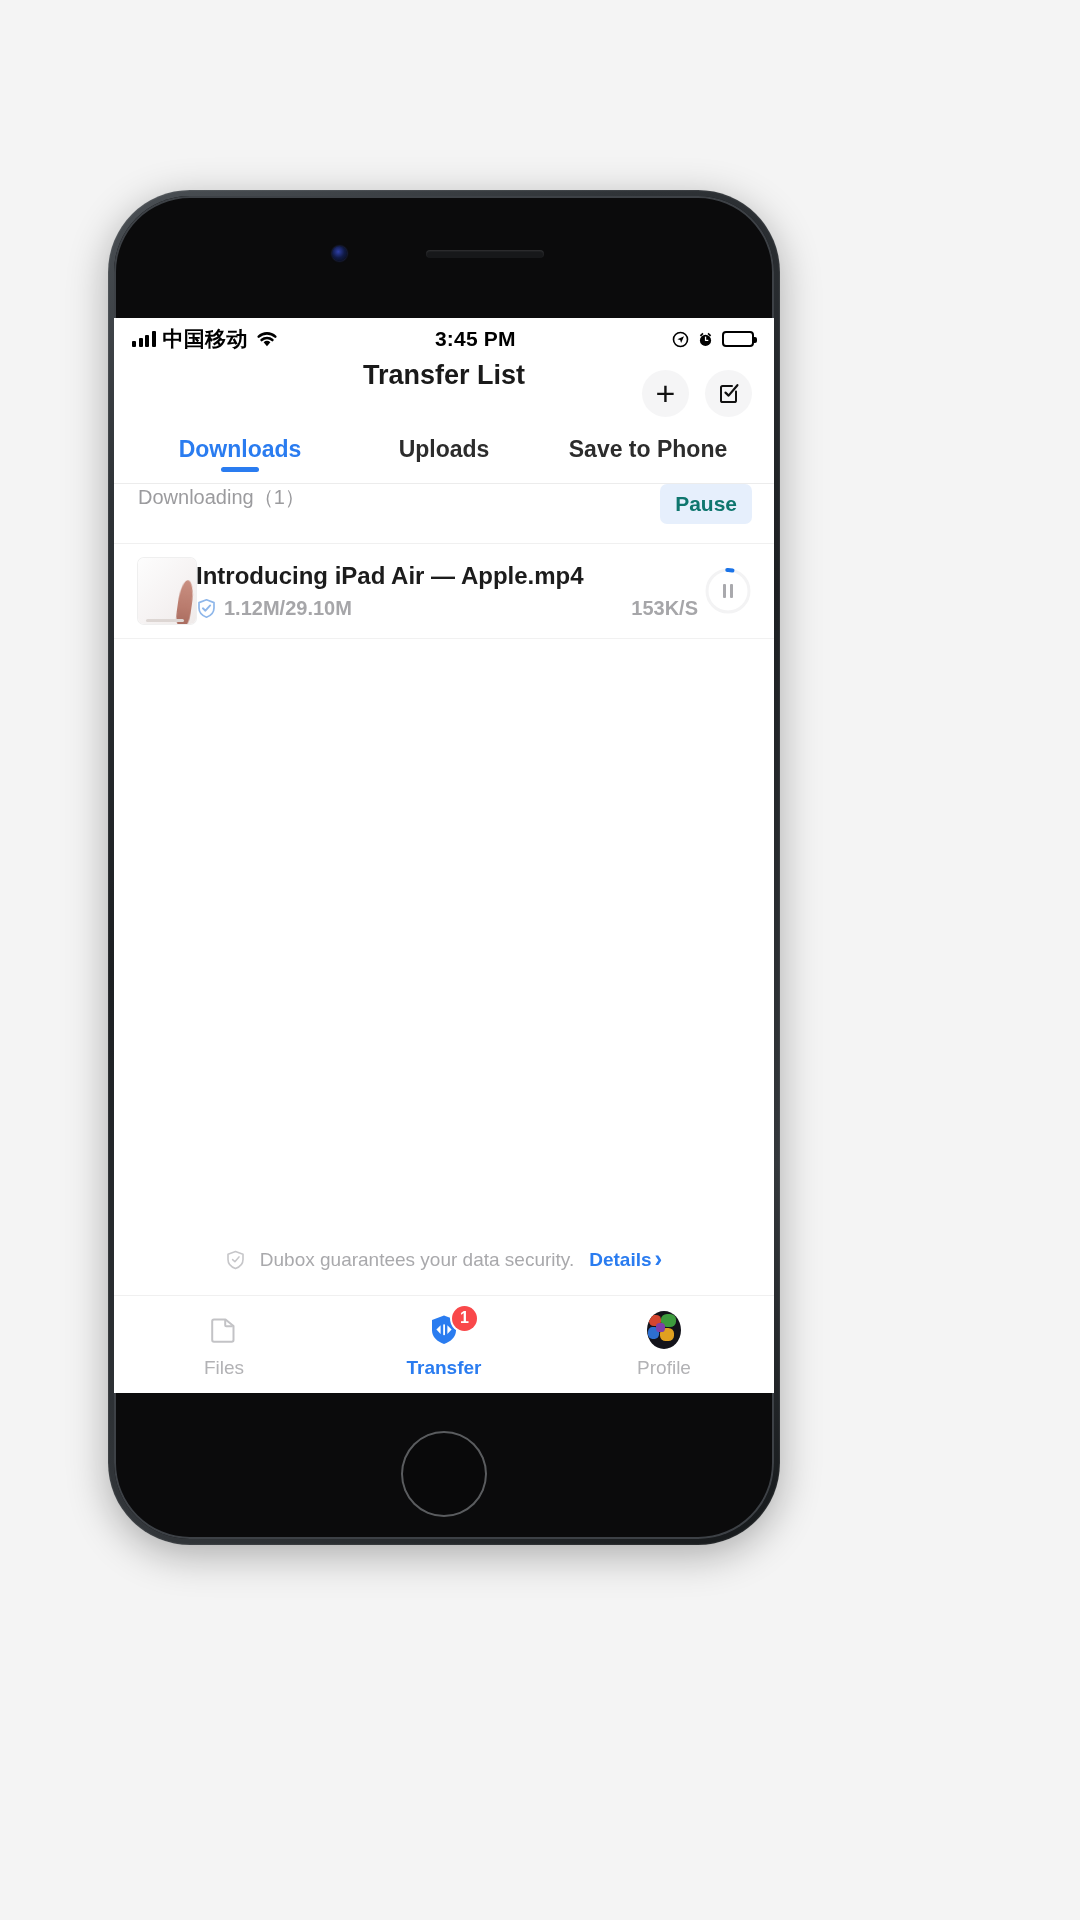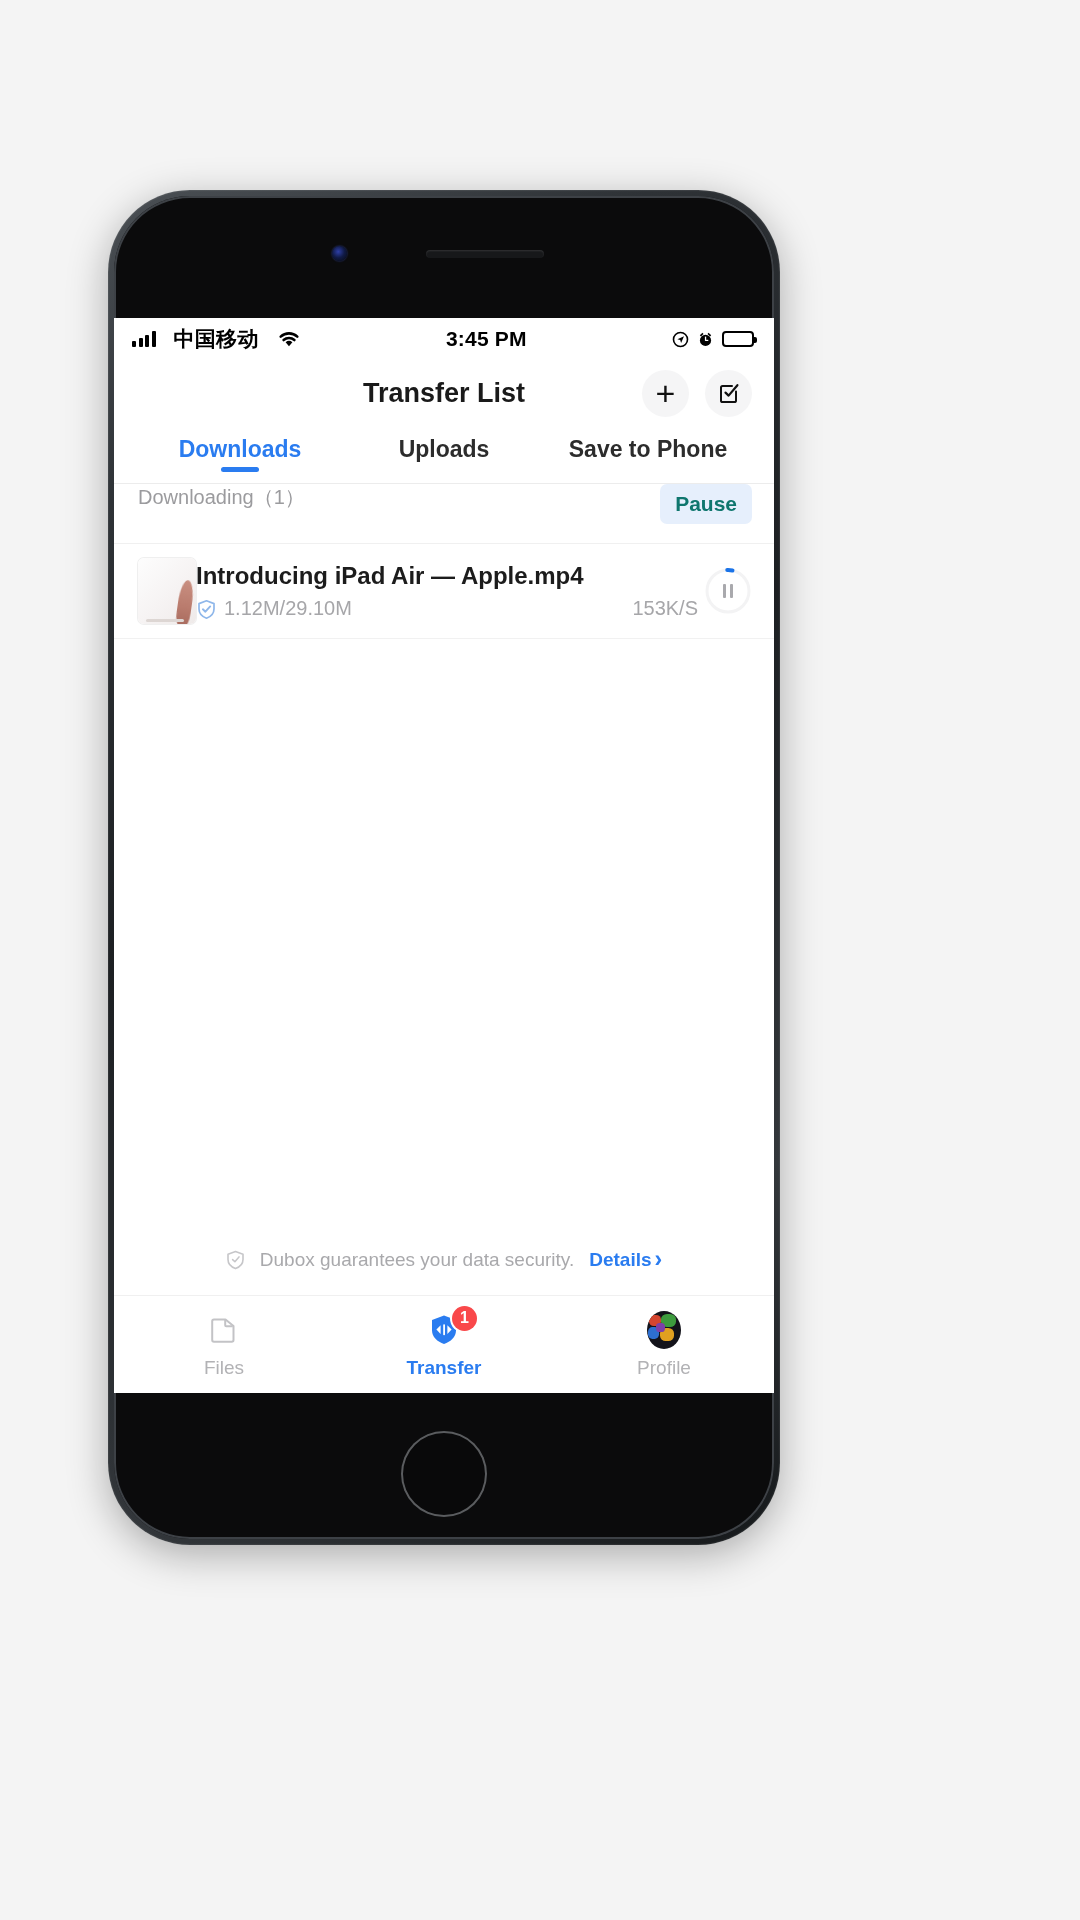--- a/index.html
+++ b/index.html
@@ -72,21 +72,21 @@
     display: flex; flex-direction: column;
   }
 
   
   #status-bar {
     height: 42px; flex: none;
     display: flex; align-items: center;
     padding: 0 20px 0 18px;
     font-size: 21px; font-weight: bold; color: #000;
   }
-  #status-left { display: flex; align-items: center; gap: 18px; }
+  #status-left { display: flex; align-items: center; gap: 7px; }
   #signal-bars { display: flex; align-items: flex-end; gap: 2.5px; height: 16px; }
   #signal-bars i { width: 4px; background: #000; border-radius: 1px; display:block; }
   #signal-bars i:nth-child(1){ height:6px; }
   #signal-bars i:nth-child(2){ height:9px; }
   #signal-bars i:nth-child(3){ height:12px; }
   #signal-bars i:nth-child(4){ height:16px; }
   #carrier-name { font-size: 21px; letter-spacing:.3px; }
   #status-center { flex: 1; text-align: center; font-size: 21px; letter-spacing:.2px; }
   #status-right { display: flex; align-items: center; gap: 8px; }
   #battery-icon {
@@ -95,21 +95,21 @@
   }
   #battery-icon::after {
     content:''; position:absolute; right:-5px; top:4px;
     width:3px; height:6px; background:#000; border-radius:0 2px 2px 0;
   }
   #battery-level { height: 100%; background:#000; border-radius:1.5px; }
 
   
   #app-header {
     height: 66px; flex:none;
-    display: flex; align-items: center;
+    display: flex; 
     padding: 0 22px 0 26px;
     position: relative;
   }
   #header-title {
     position:absolute; left:0; right:0; text-align:center;
     font-size: 27px; font-weight: bold; color:#1a1a1a;
     pointer-events:none;
   }
   #header-actions { margin-left:auto; display:flex; align-items:center; gap:16px; z-index:2; }
   .round-btn {
@@ -179,21 +179,21 @@
   .item-thumb::after {
     content:''; position:absolute; left:8px; bottom:2px;
     width:38px; height:3px; border-radius:2px; background:#ddd6d3;
   }
   .item-body { flex:1; min-width:0; }
   .item-title {
     font-size:24px; font-weight:bold; color:#1c1c1c;
     white-space:nowrap; overflow:hidden; text-overflow:ellipsis;
     margin-bottom:7px;
   }
-  .item-meta { display:flex; align-items:flex-end; }
+  .item-meta { display:flex; align-items:center;font-weight:bold; }
   .item-size { font-size:20px; color:#a6a6a9; margin-left:7px; }
   .item-speed { margin-left:auto; font-size:20px; color:#a6a6a9; padding-right:6px; }
   .item-action { flex:none; width:48px; height:48px; position:relative; cursor:pointer; }
   .progress-ring { position:absolute; inset:0; }
   .pause-bars {
     position:absolute; top:50%; left:50%;
     transform:translate(-50%,-50%);
     display:flex; gap:4px;
   }
   .pause-bars i { width:3px; height:14px; background:#a9a9ad; border-radius:1px; display:block; }

